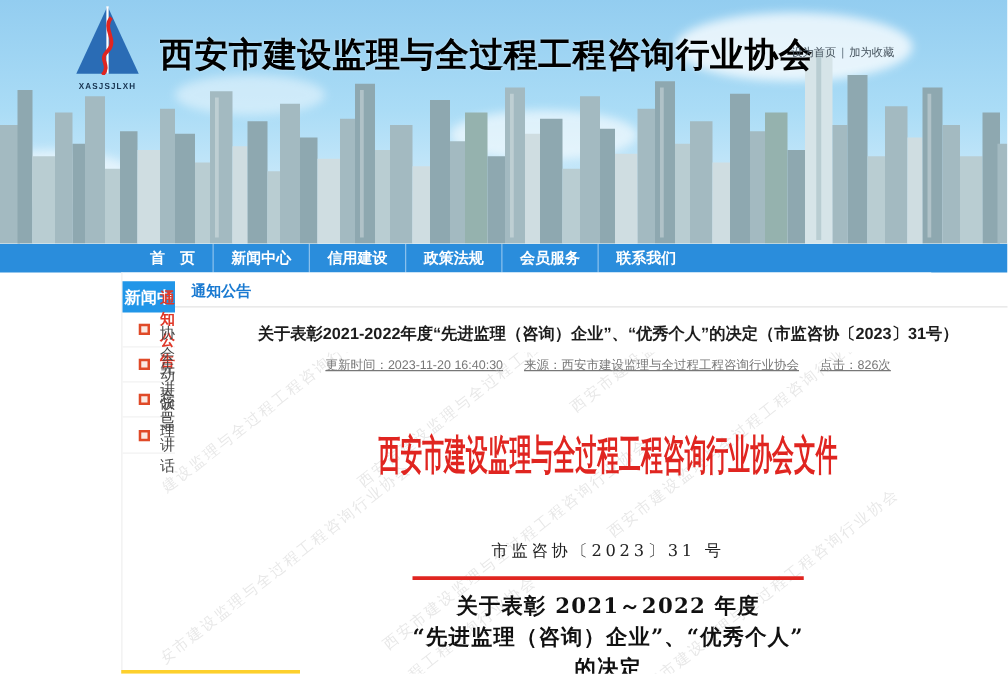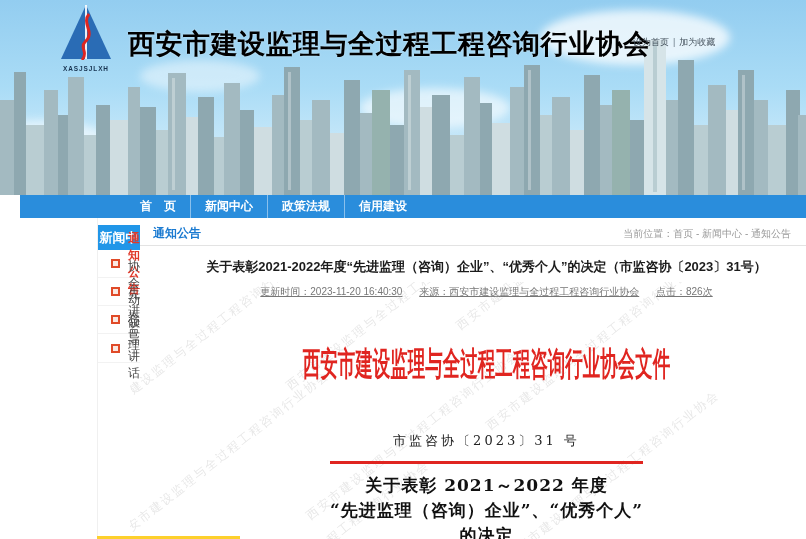--- a/index.html
+++ b/index.html
@@ -25,21 +25,21 @@
                   margin-top:1px; white-space:nowrap; transform:scaleX(.92); }
   .site-title { position:absolute; left:128px; top:26px; font-size:27px; font-weight:900;
                 color:#000; white-space:nowrap; letter-spacing:.5px;
                 text-shadow:0 0 2px rgba(255,255,255,.5); }
   .header-links { position:absolute; left:633px; top:36px; font-size:9px; color:#44515c; }
   .header-links a { color:#44515c; text-decoration:none; cursor:pointer; }
   .header-links .sep { margin:0 4px; color:#6b7a86; }
 
   
   .main-nav { display:flex; align-items:stretch; height:23px; background:#2a8ddc;
-              padding-left:106px;margin-left:20px; }
+              padding-left:106px; }
   .main-nav a { display:flex; align-items:center; padding:0 14px; font-size:12px;
                 font-weight:bold; color:#fff; text-decoration:none; cursor:pointer;
                 border-left:1px solid rgba(255,255,255,.45); white-space:nowrap; }
   .main-nav a:first-child { border-left:none; }
 
   
   .main { display:flex; margin-left:97px; width:648px; background:#fff; height:321px; }
 
   .sidebar { width:141px; padding-top:7px; border-left:1px solid #f0f0f0; }
   .side-header { height:25px; line-height:25px; background:#2196e8; color:#fff;
@@ -175,22 +175,24 @@
   <h1 class="site-title">西安市建设监理与全过程工程咨询行业协会</h1>
 
   <div class="header-links">
     <a>设为首页</a><span class="sep">|</span><a>加为收藏</a>
   </div>
 </div>
 
 <nav class="main-nav">
   <a>首　页</a>
   <a>新闻中心</a>
+  <a>信用建设</a>
   <a>政策法规</a>
-  <a>信用建设</a>
+  <a>会员服务</a>
+  <a>联系我们</a>
 </nav>
 
 <div class="main">
 
   <aside class="sidebar">
     <div class="side-header">新闻中心</div>
     <div class="side-menu">
       <div class="side-item active">
         <span class="bullet"></span>
         <span class="lbl">通知公告</span>
@@ -206,21 +208,20 @@
       <div class="side-item">
         <span class="bullet"></span>
         <span class="lbl">领导讲话</span>
       </div>
     </div>
   </aside>
 
   <section class="content">
     <div class="topbar">
       <span class="section-title">通知公告</span>
-      <span class="breadcrumb">当前位置：首页 - 新闻中心 - 通知公告</span>
     </div>
 
     <h2 class="article-title">关于表彰2021-2022年度“先进监理（咨询）企业”、“优秀个人”的决定（市监咨协〔2023〕31号）</h2>
 
     <div class="article-meta">
       <span>更新时间：2023-11-20 16:40:30</span>
       <span>来源：西安市建设监理与全过程工程咨询行业协会</span>
       <span>点击：826次</span>
     </div>
 

